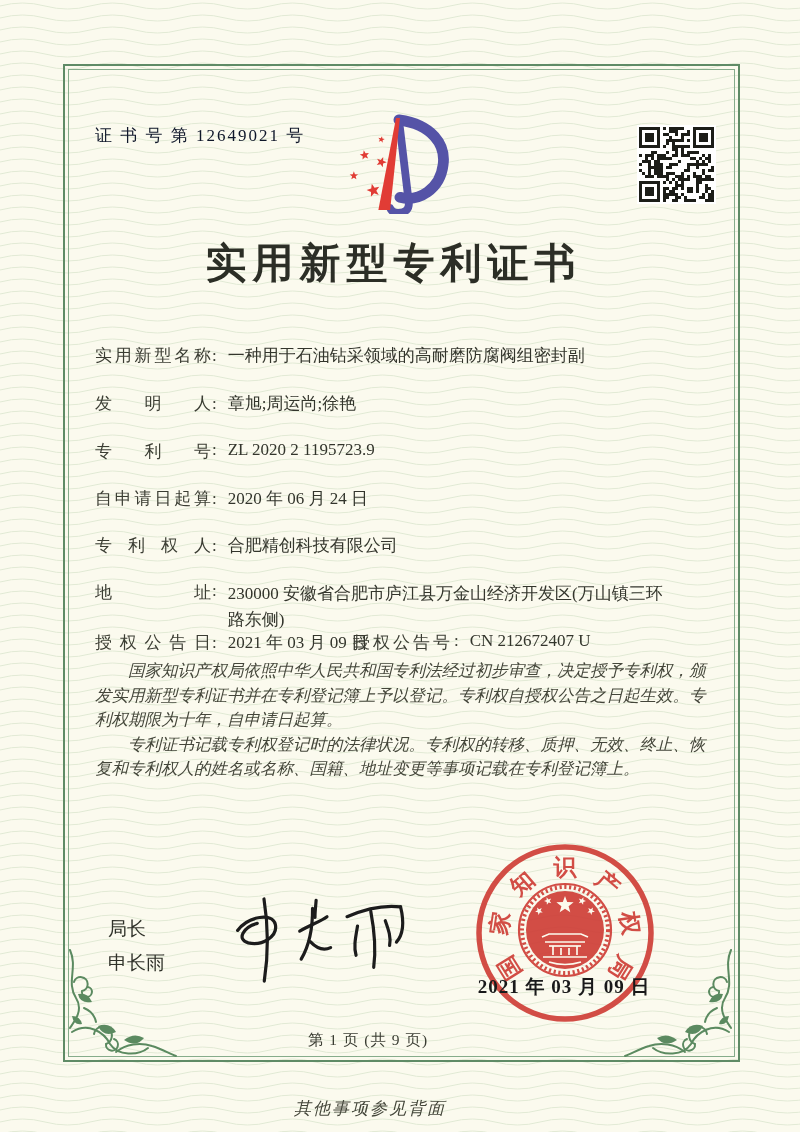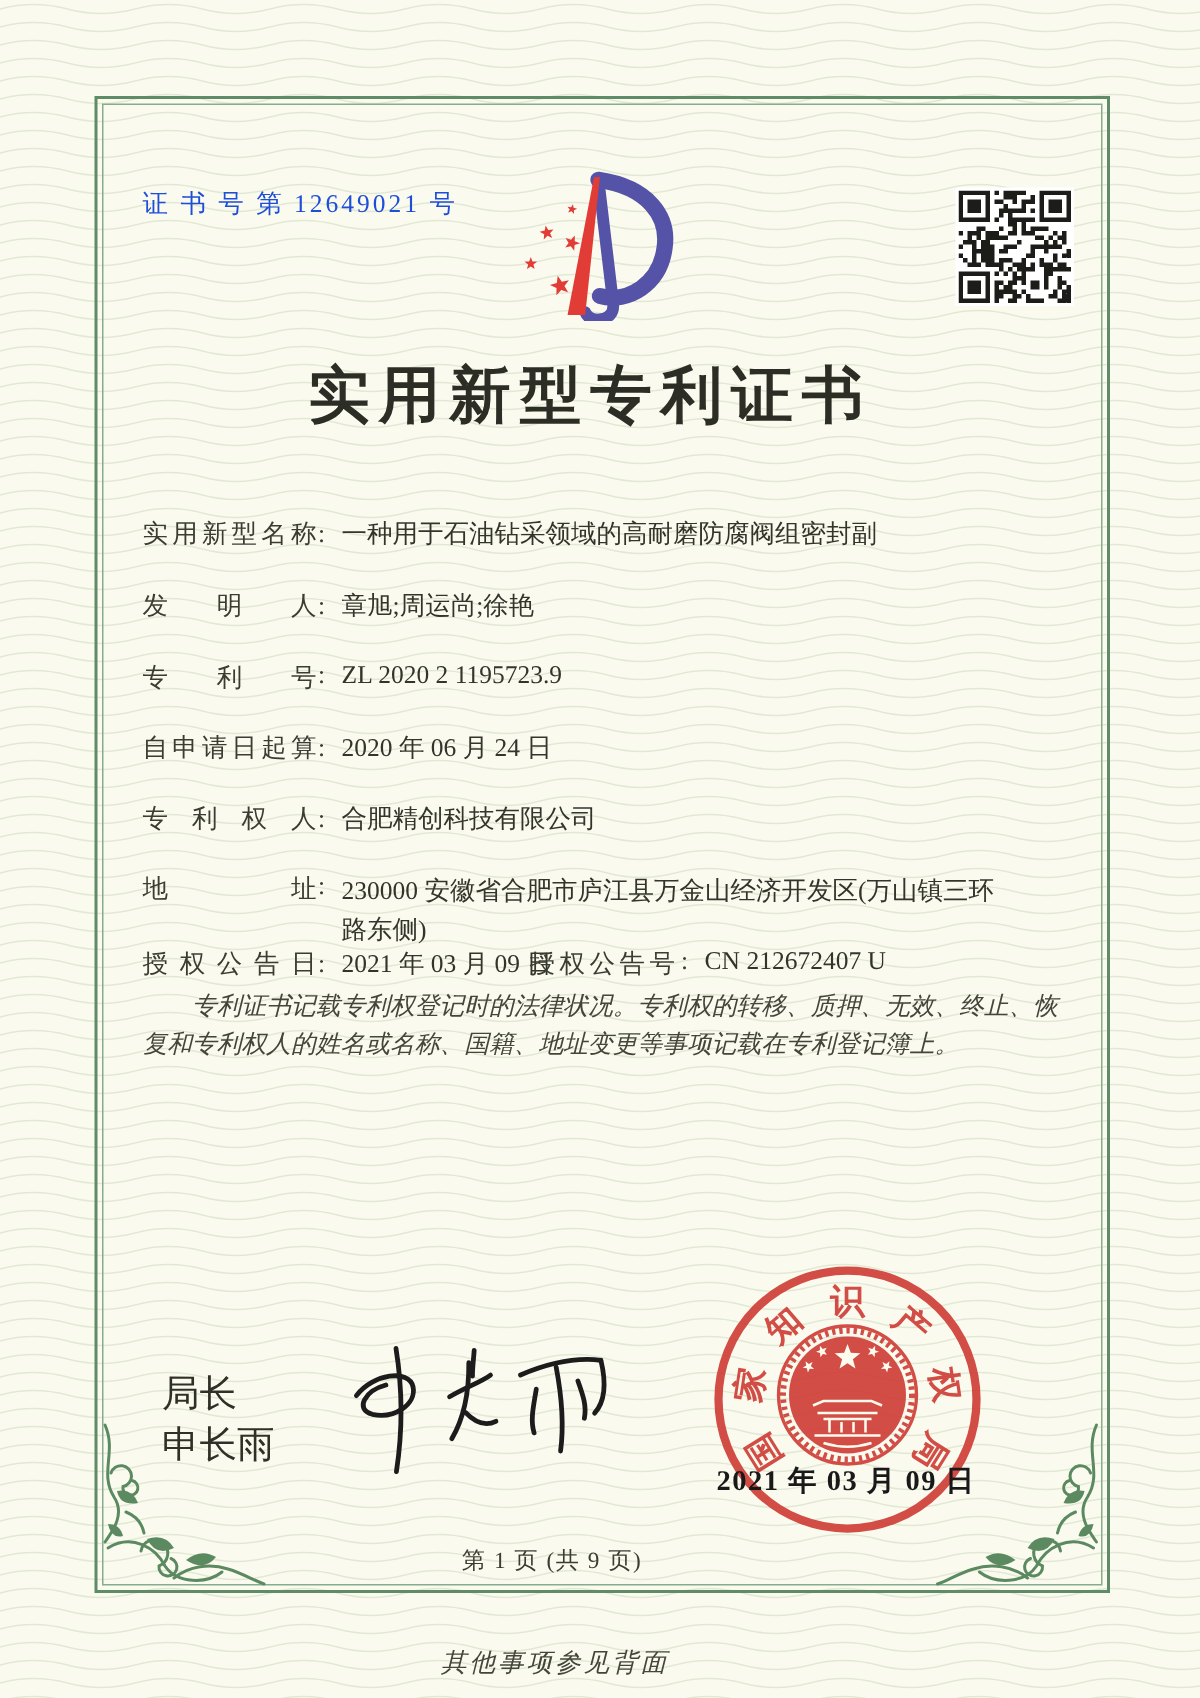--- a/index.html
+++ b/index.html
@@ -6,41 +6,41 @@
   body{width:800px;height:1132px;position:relative;overflow:hidden;
        background:#fbfaee;font-family:"Liberation Serif","DejaVu Serif",serif;color:#3b3d33;}
   .abs{position:absolute;}
   
   #wave-bg{position:absolute;inset:0;z-index:0;opacity:.75;}
   
   #frame{position:absolute;left:63px;top:64px;width:673px;height:994px;
          border:2px solid #5f8b66;z-index:1;}
   #frame-inner{position:absolute;inset:3px;border:1px solid #86ac8b;}
   
-  #cert-no{left:95px;top:124px;font-size:17px;letter-spacing:2px;color:#1d4ed8;z-index:3;}
+  #cert-no{left:95px;top:124px;font-size:17px;letter-spacing:2px;color:#0f172a;z-index:3;}
   #cnipa-logo{left:338px;top:114px;z-index:3;}
   #qr{left:637px;top:125px;z-index:3;background:#fff;padding:2px;}
   #title{left:57px;top:236px;width:673px;text-align:center;font-size:41px;font-weight:700;
          letter-spacing:6px;color:#2c2e26;z-index:3;}
   
   #fields{left:95px;top:340px;width:615px;z-index:3;font-size:17px;}
   .field-row{position:absolute;left:0;white-space:nowrap;}
   .field-label{display:inline-block;width:116px;text-align:justify;text-align-last:justify;
                vertical-align:top;color:#3b3d33;}
   .field-colon{margin-left:1px;}
   .field-value{margin-left:11px;color:#33352c;}
   .wrap .field-value{display:inline-block;width:448px;white-space:normal;line-height:26px;vertical-align:top;}
   .auth-group2{position:absolute;left:258px;top:0;white-space:nowrap;}
   .auth-group2 .field-label{width:auto;letter-spacing:3px;}
   
   #paragraphs{left:95px;top:659px;width:613px;z-index:3;font-size:16.5px;line-height:24.5px;
               font-style:italic;color:#44463a;}
   #paragraphs p{margin:0;text-indent:2em;}
   
-  #officer{left:108px;top:912px;z-index:3;font-size:25px;line-height:34px;color:#2f3129;
+  #officer{left:108px;top:912px;z-index:3;font-size:19px;line-height:34px;color:#2f3129;
            font-family:"Liberation Sans","DejaVu Sans",sans-serif;}
   #signature{left:222px;top:886px;z-index:4;transform:rotate(-3deg);}
   
   #seal{left:465px;top:833px;z-index:4;}
   .seal-char{font-size:23px;font-weight:bold;fill:#cf4039;text-anchor:middle;
              font-family:"Liberation Serif",serif;}
   #seal-date{font-size:19px;font-weight:bold;fill:#19191a;text-anchor:middle;letter-spacing:1px;
              font-family:"Liberation Serif",serif;}
   
   #page-num{left:63px;top:1030px;width:610px;text-align:center;font-size:15.5px;
@@ -143,20 +143,21 @@
   </div>
   <div class="field-row" style="top:291px;">
     <span class="field-label">授权公告日</span><span class="field-colon">:</span><span class="field-value">2021 年 03 月 09 日</span>
     <span class="auth-group2">
       <span class="field-label">授权公告号</span><span class="field-colon">:</span><span class="field-value">CN 212672407 U</span>
     </span>
   </div>
 </div>
 
 <div id="paragraphs" class="abs">
+  <p>国家知识产权局依照中华人民共和国专利法经过初步审查，决定授予专利权，颁发实用新型专利证书并在专利登记簿上予以登记。专利权自授权公告之日起生效。专利权期限为十年，自申请日起算。</p>
   <p>专利证书记载专利权登记时的法律状况。专利权的转移、质押、无效、终止、恢复和专利权人的姓名或名称、国籍、地址变更等事项记载在专利登记簿上。</p>
 </div>
 
 <div id="officer" class="abs">
   <div>局长</div>
   <div>申长雨</div>
 </div>
 
 <svg id="signature" class="abs" width="200" height="100" viewBox="0 0 200 100">
   <g fill="none" stroke="#1c1c1c" stroke-width="3.2" stroke-linecap="round">

